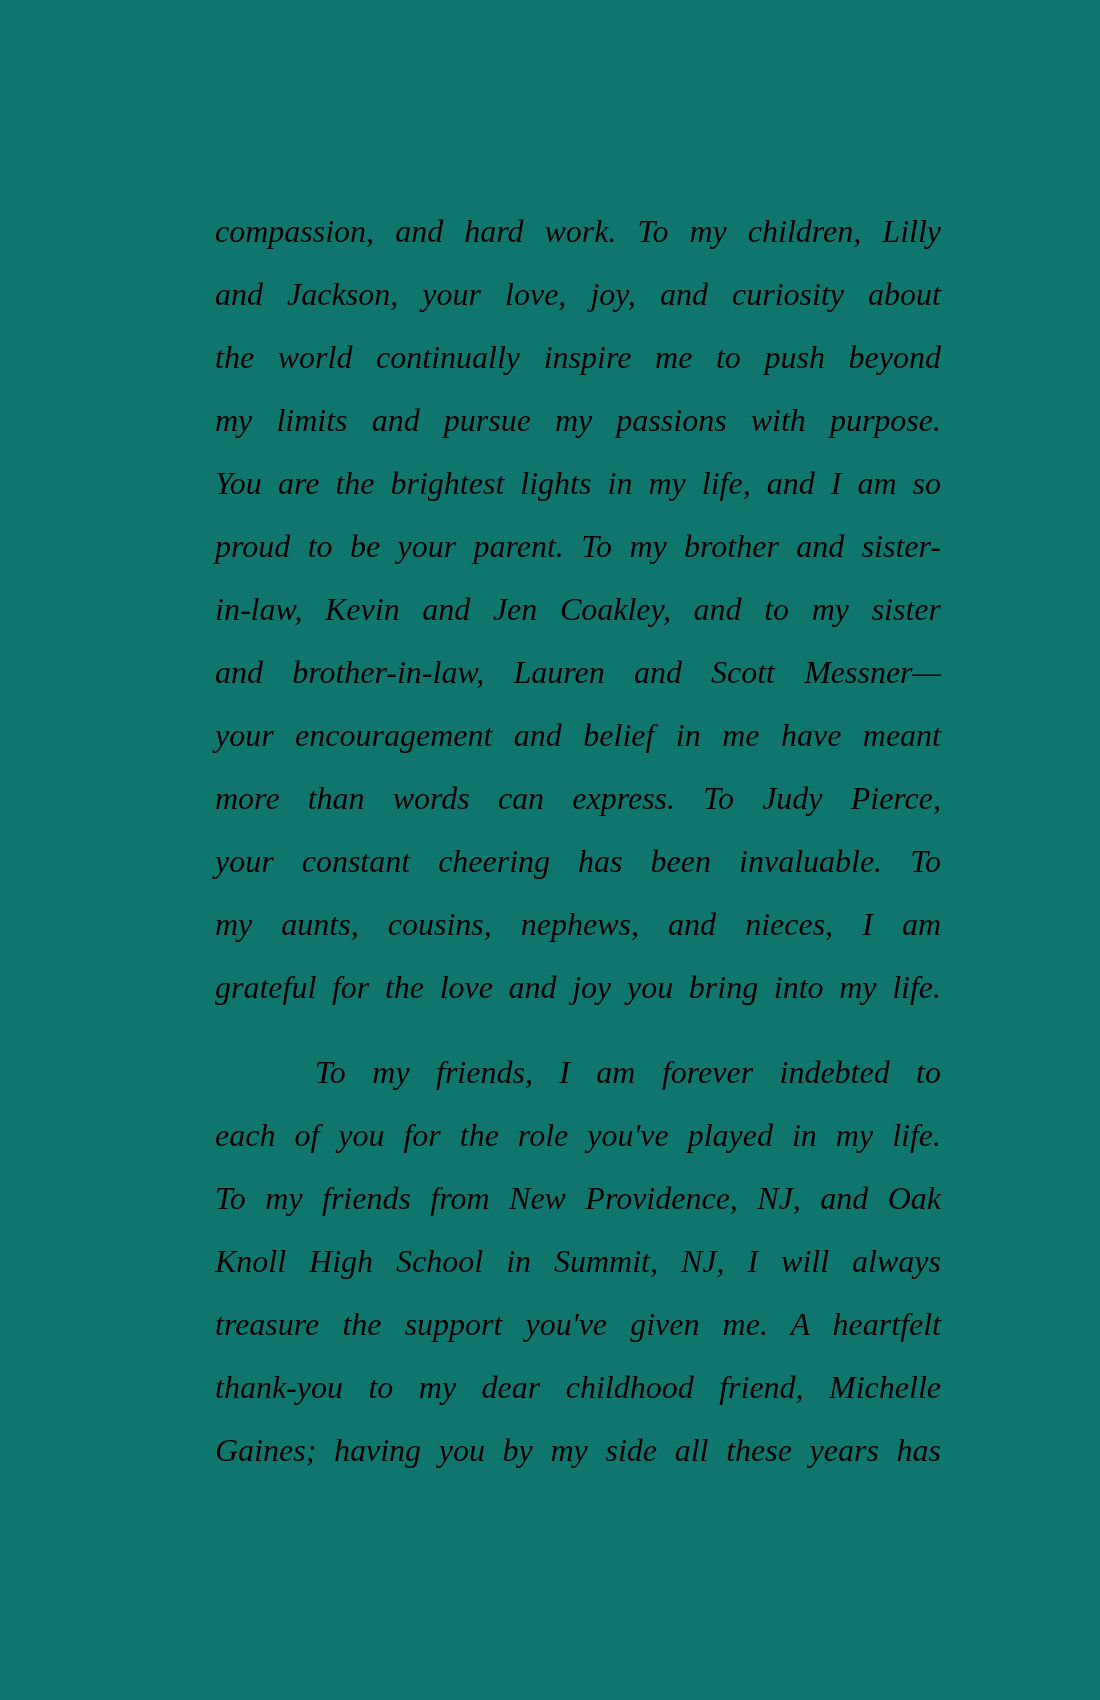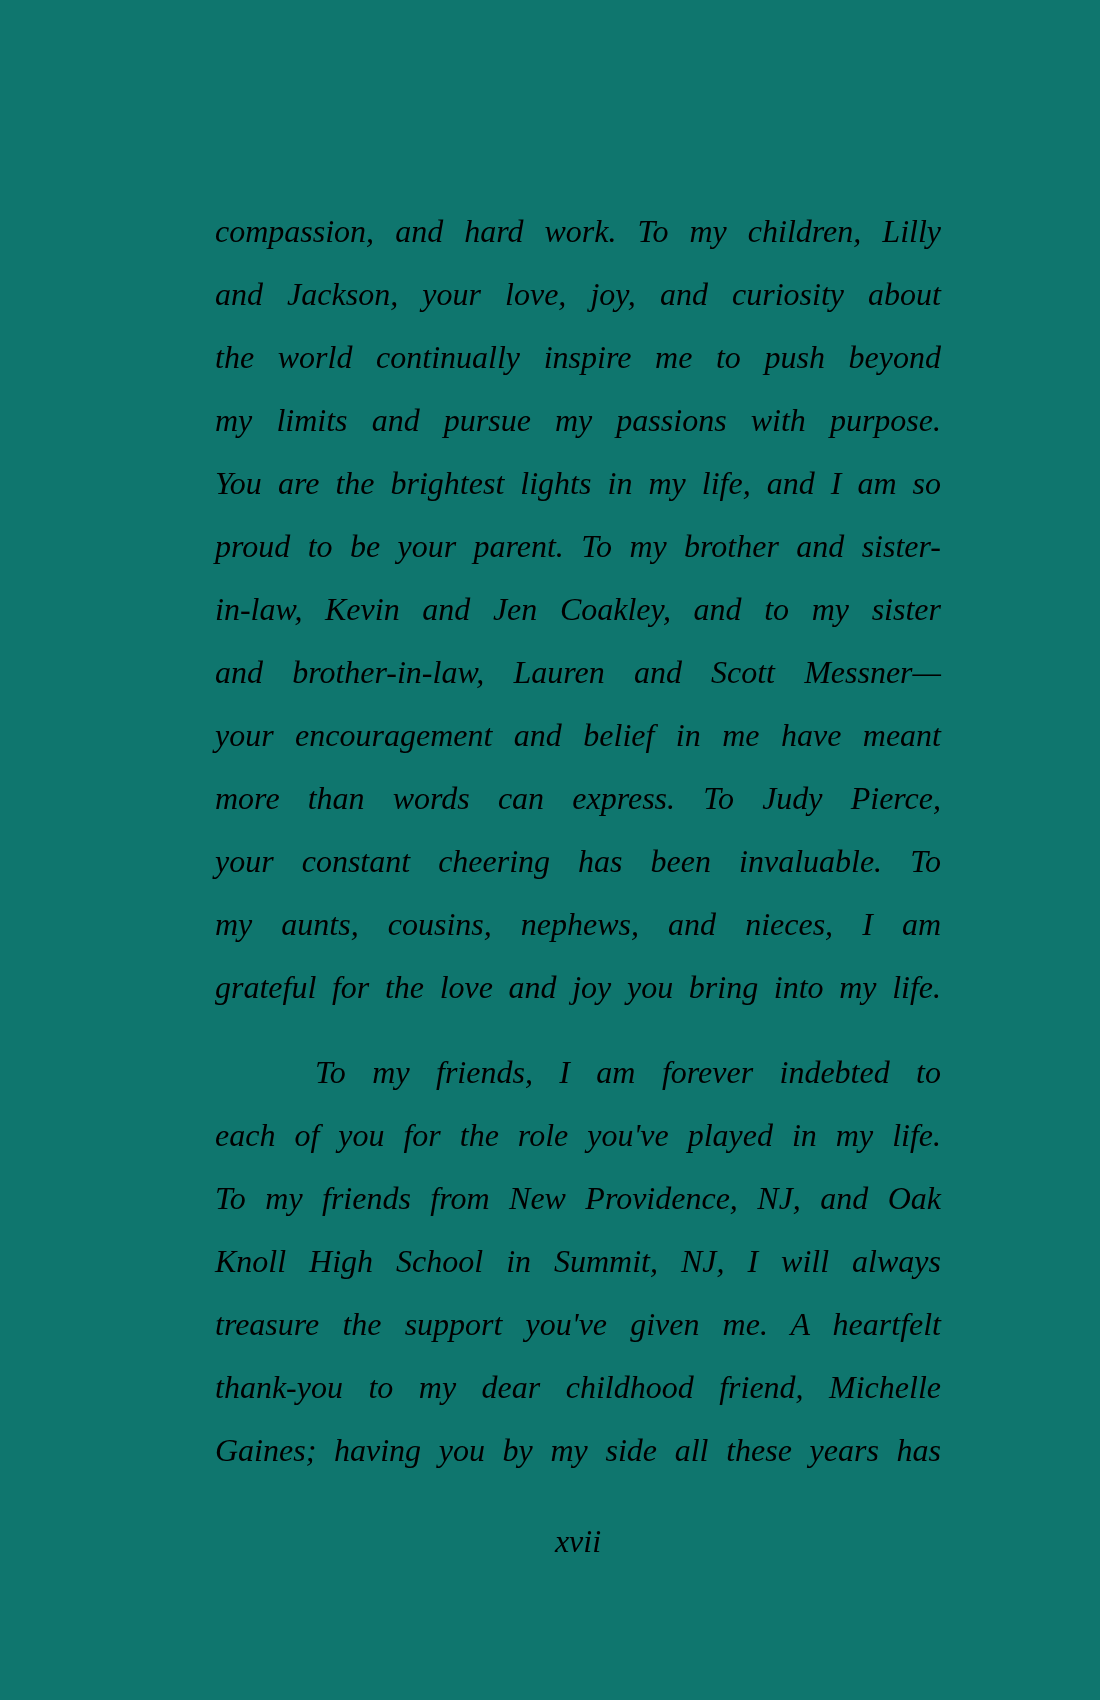--- a/index.html
+++ b/index.html
@@ -67,15 +67,14 @@
 your constant cheering has been invaluable. To
 my aunts, cousins, nephews, and nieces, I am
 grateful for the love and joy you bring into my life.</p>
     <p class="para-2">To my friends, I am forever indebted to
 each of you for the role you've played in my life.
 To my friends from New Providence, NJ, and Oak
 Knoll High School in Summit, NJ, I will always
 treasure the support you've given me. A heartfelt
 thank-you to my dear childhood friend, Michelle
 Gaines; having you by my side all these years has</p>
-    <div class="page-number">xvii</div>
   </div>
 </div>
 
 </body></html>

